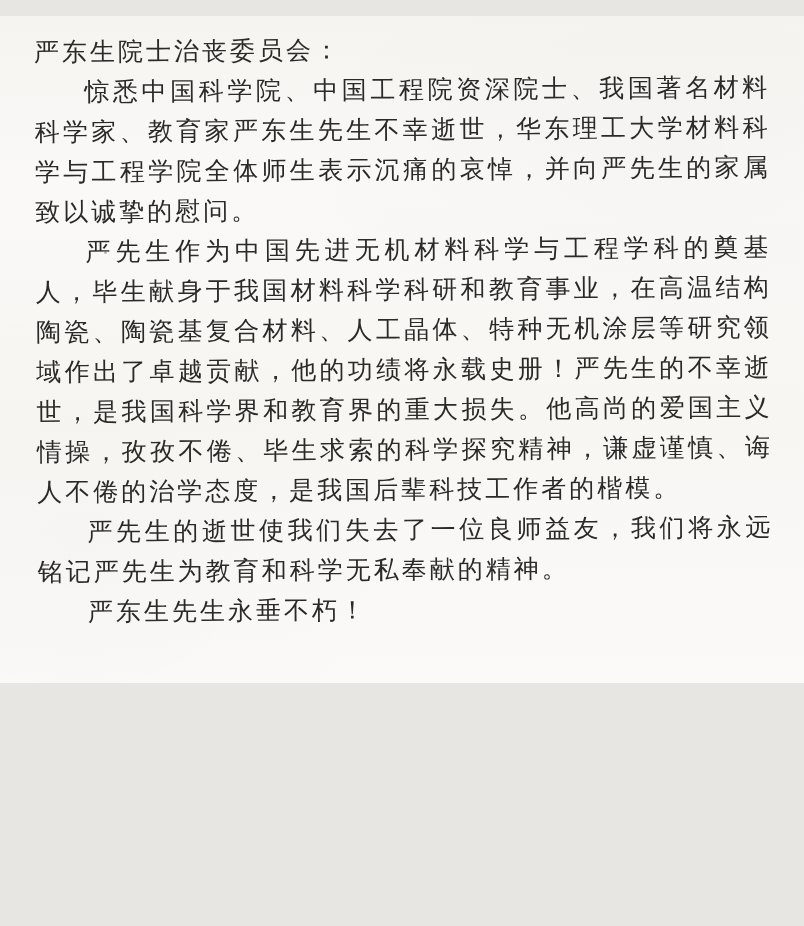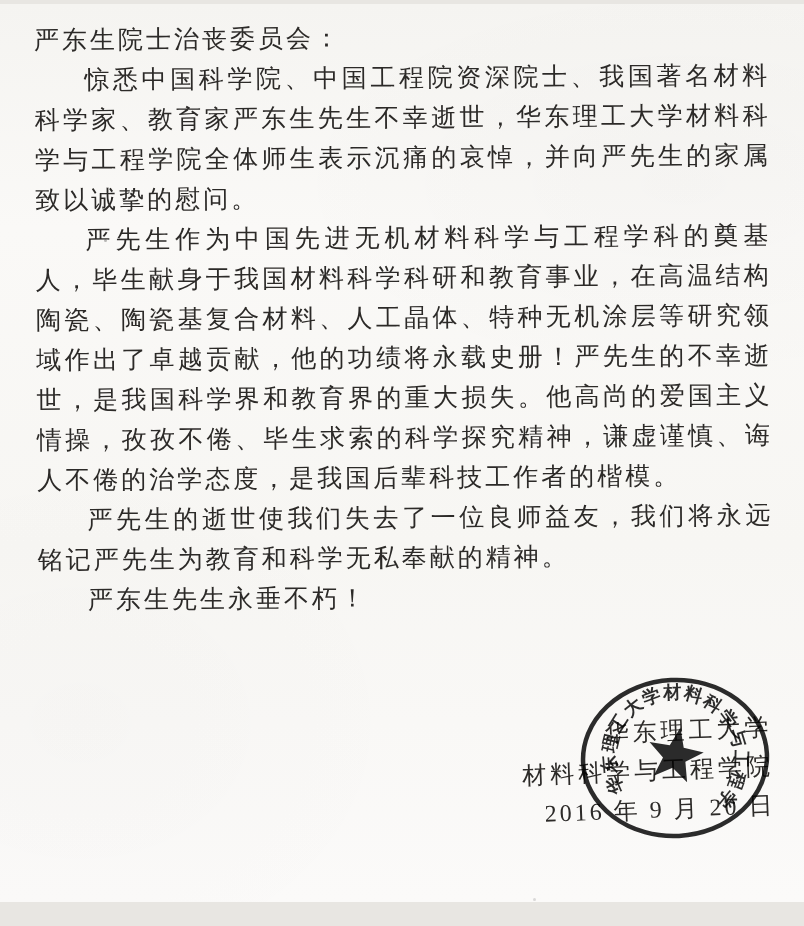--- a/index.html
+++ b/index.html
@@ -3,22 +3,22 @@
 <meta charset="utf-8">
 <style>
   html, body {
     margin: 0;
     padding: 0;
     background: #e8e6e2;
   }
   .page {
     position: relative;
     width: 804px;
-    height: 898px;
-    margin: 4px auto;
+    height: 667px;
+    margin: 16px auto;
     overflow: hidden;
     background:
       radial-gradient(ellipse 600px 300px at 85% 20%, rgba(0,0,0,0.015), transparent 70%),
       radial-gradient(ellipse 500px 400px at 10% 80%, rgba(0,0,0,0.012), transparent 70%),
       linear-gradient(180deg, #f5f4f1 0%, #faf9f7 25%, #f7f6f3 60%, #fbfaf9 100%);
     font-family: "Liberation Serif", "DejaVu Serif", serif;
     color: #2c2a28;
   }
   .letter {
     position: absolute;

